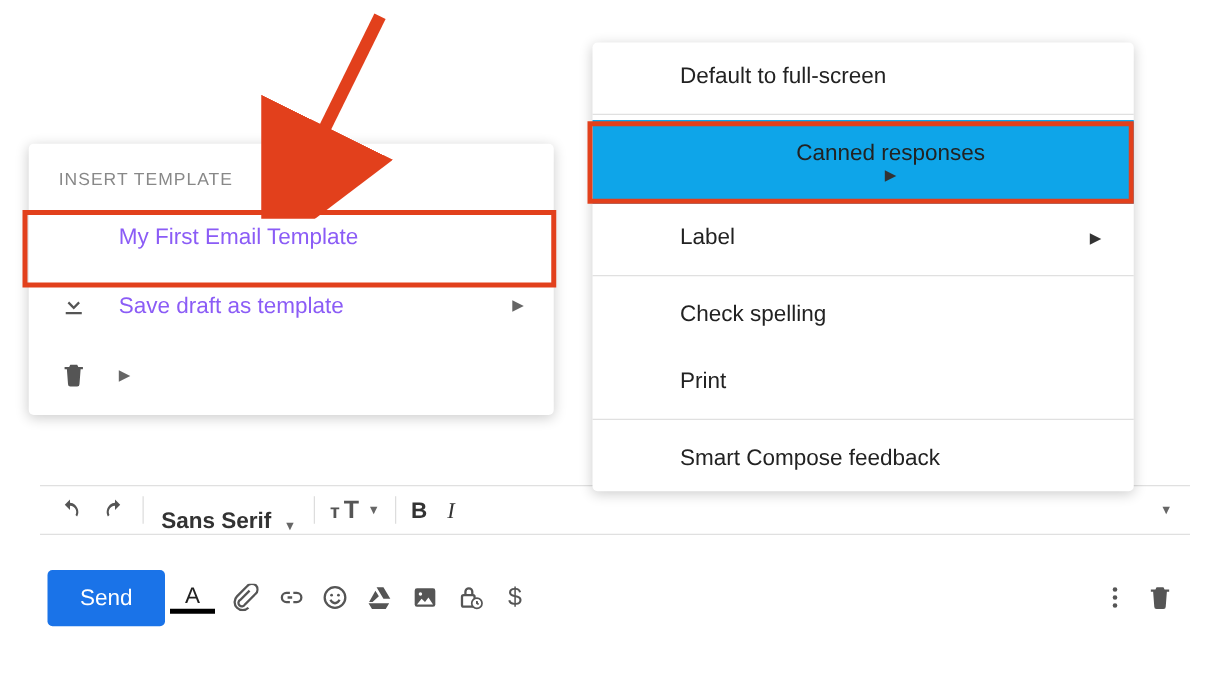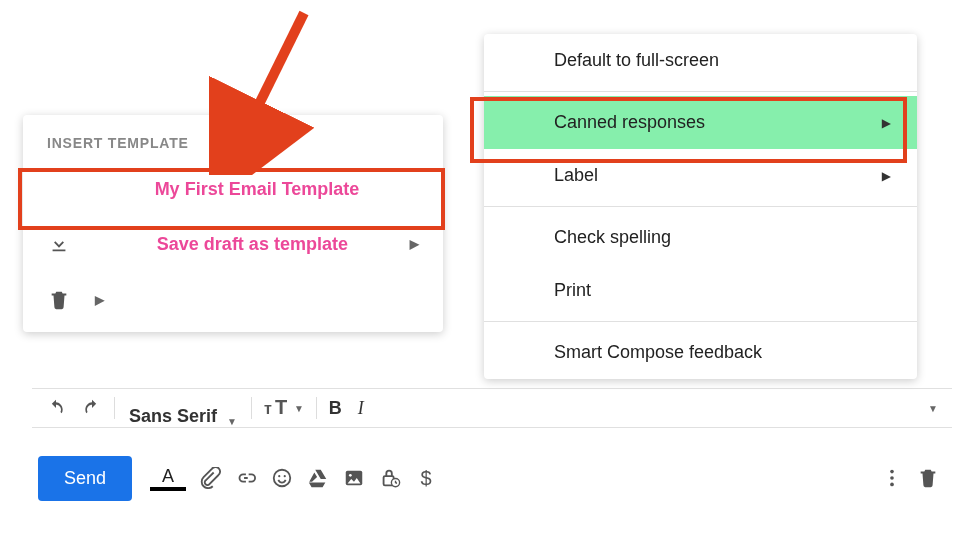--- a/index.html
+++ b/index.html
@@ -1,49 +1,49 @@
 <!DOCTYPE html>
 <html><head>
   <meta charset="utf-8">
   <style>
     * { box-sizing: border-box; margin: 0; padding: 0; }
     body { font-family: Arial, Roboto, sans-serif; background: #fff; width: 975px; height: 546px; position: relative; overflow: hidden; }
     
     .menu { position: absolute; background: #fff; border-radius: 4px; box-shadow: 0 2px 10px rgba(0,0,0,0.2); }
     
-    .submenu { left: 23px; top: 115px; width: 420px; padding-bottom: 4px; font-weight: bold; }
+    .submenu { left: 23px; top: 115px; width: 420px; padding-bottom: 4px; }
     .submenu-header { padding: 20px 24px 12px 24px; font-size: 14px; letter-spacing: 0.8px; color: #888; }
     .submenu-item { padding: 16px 24px; display: flex; align-items: center; font-size: 18px; }
     .submenu-item .icon { width: 24px; height: 24px; margin-right: 24px; display: flex; align-items: center; justify-content: center; flex-shrink: 0; }
     .submenu-item .no-icon { width: 48px; flex-shrink: 0; }
-    .submenu-item .label { flex: 1; color: #ec4899; text-align: center; }
+    .submenu-item .label { flex: 1; color: #8b5cf6; }
     .submenu-item .arrow { color: #666; font-size: 12px; }
     
-    .main-menu { left: 484px; top: 34px; width: 433px; }
+    .main-menu { left: 474px; top: 34px; width: 433px; }
     .main-menu-item { padding: 16px 26px 16px 70px; display: flex; align-items: center; font-size: 18px; color: #222; position: relative; }
     .main-menu-item .label { flex: 1; }
     .main-menu-item .arrow { color: #333; font-size: 12px; }
-    .main-menu-item.selected { background: #86efac; }
+    .main-menu-item.selected { background: #0ea5e9; flex-direction: column; }
     .menu-sep { height: 1px; background: #e0e0e0; margin: 4px 0; }
     
     .highlight { position: absolute; border: 4px solid #e2401c; pointer-events: none; }
     .hl1 { left: 18px; top: 168px; width: 427px; height: 62px; }
     .hl2 { left: 470px; top: 97px; width: 437px; height: 66px; }
     
     .arrow-svg { position: absolute; left: 209px; top: 5px; pointer-events: none; }
     
     .toolbar { position: absolute; left: 32px; top: 388px; width: 920px; height: 40px; border-top: 1px solid #e0e0e0; border-bottom: 1px solid #e0e0e0; display: flex; align-items: center; background: #fff; padding: 0 6px; }
     .tb-btn { padding: 0 8px; height: 100%; display: flex; align-items: center; color: #555; cursor: pointer; }
     .tb-sep { width: 1px; height: 22px; background: #ddd; margin: 0 4px; }
     .font-sel { display: flex; align-items: flex-end; height: 100%; padding: 0 10px; font-size: 18px; color: #333; font-weight: 600; cursor: pointer; }
     .font-sel .cd { margin-left: 10px; font-size: 10px; color: #666; }
     .tb-right { position: absolute; right: 4px; top: 0; height: 100%; display: flex; align-items: center; padding: 0 10px; cursor: pointer; color: #666; }
     
     .bottombar { position: absolute; left: 32px; top: 448px; width: 920px; height: 60px; display: flex; align-items: center; padding: 0 6px; }
-    .send-btn { background: #1a73e8; color: #fff; border: none; border-radius: 4px; padding: 12px 26px; font-size: 18px; font-weight: 500; cursor: pointer; margin-right: 14px; }
+    .send-btn { background: #1a73e8; color: #fff; border: none; border-radius: 4px; padding: 12px 26px; font-size: 18px; font-weight: 500; cursor: pointer; margin-right: 0; }
     .bb-icon { width: 36px; height: 36px; display: flex; align-items: center; justify-content: center; color: #555; cursor: pointer; }
     .bb-icon.textcolor { border-bottom: 4px solid #000; height: 26px; margin: 0 6px 0 4px; font-size: 18px; font-weight: 500; color:#222; }
     .bb-spacer { flex: 1; }
     
     svg { display: block; }
   </style>
 </head>
 <body>
 
 <div class="toolbar">

